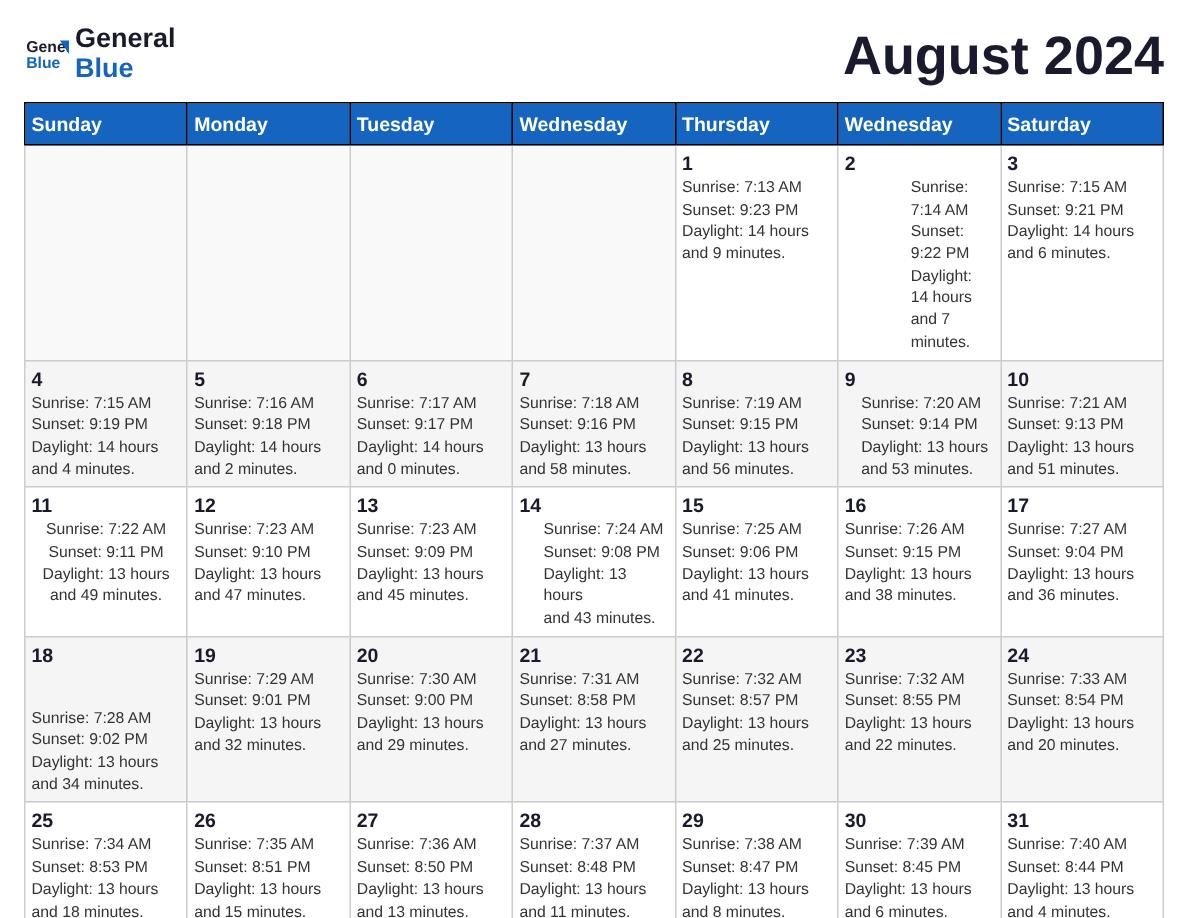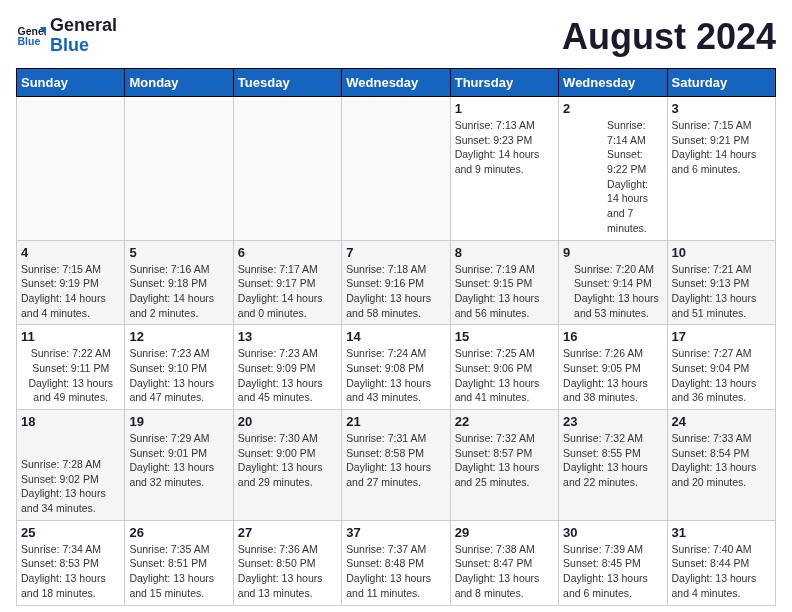--- a/index.html
+++ b/index.html
@@ -207,36 +207,36 @@
         </td>
         <td>
           <span class="day-number">13</span>
           <div class="day-info" style="white-space: pre-line;">Sunrise: 7:23 AM
 Sunset: 9:09 PM
 Daylight: 13 hours
 and 45 minutes.</div>
         </td>
         <td>
           <span class="day-number">14</span>
-          <div class="day-info" style="white-space: pre-line;">Sunrise: 7:24 AM
+          <div class="day-info" style="white-space: pre-line; margin-left: 16px;">Sunrise: 7:24 AM
 Sunset: 9:08 PM
 Daylight: 13 hours
 and 43 minutes.</div>
         </td>
         <td>
           <span class="day-number">15</span>
           <div class="day-info" style="white-space: pre-line;">Sunrise: 7:25 AM
 Sunset: 9:06 PM
 Daylight: 13 hours
 and 41 minutes.</div>
         </td>
         <td>
           <span class="day-number">16</span>
           <div class="day-info" style="white-space: pre-line;">Sunrise: 7:26 AM
-Sunset: 9:05 PM
+Sunset: 9:15 PM
 Daylight: 13 hours
 and 38 minutes.</div>
         </td>
         <td>
           <span class="day-number">17</span>
           <div class="day-info" style="white-space: pre-line;">Sunrise: 7:27 AM
 Sunset: 9:04 PM
 Daylight: 13 hours
 and 36 minutes.</div>
         </td>
@@ -308,21 +308,21 @@
 and 15 minutes.</div>
         </td>
         <td>
           <span class="day-number">27</span>
           <div class="day-info" style="white-space: pre-line;">Sunrise: 7:36 AM
 Sunset: 8:50 PM
 Daylight: 13 hours
 and 13 minutes.</div>
         </td>
         <td>
-          <span class="day-number">37</span>
+          <span class="day-number">28</span>
           <div class="day-info" style="white-space: pre-line;">Sunrise: 7:37 AM
 Sunset: 8:48 PM
 Daylight: 13 hours
 and 11 minutes.</div>
         </td>
         <td>
           <span class="day-number">29</span>
           <div class="day-info" style="white-space: pre-line;">Sunrise: 7:38 AM
 Sunset: 8:47 PM
 Daylight: 13 hours

